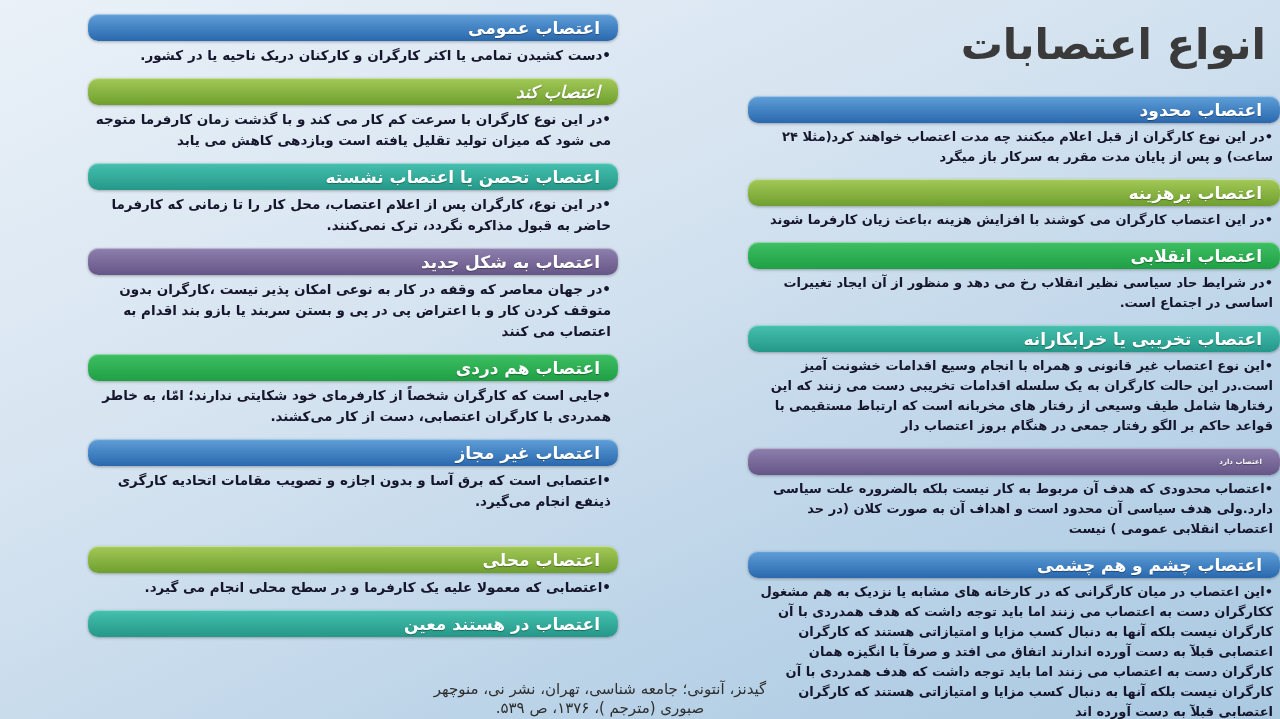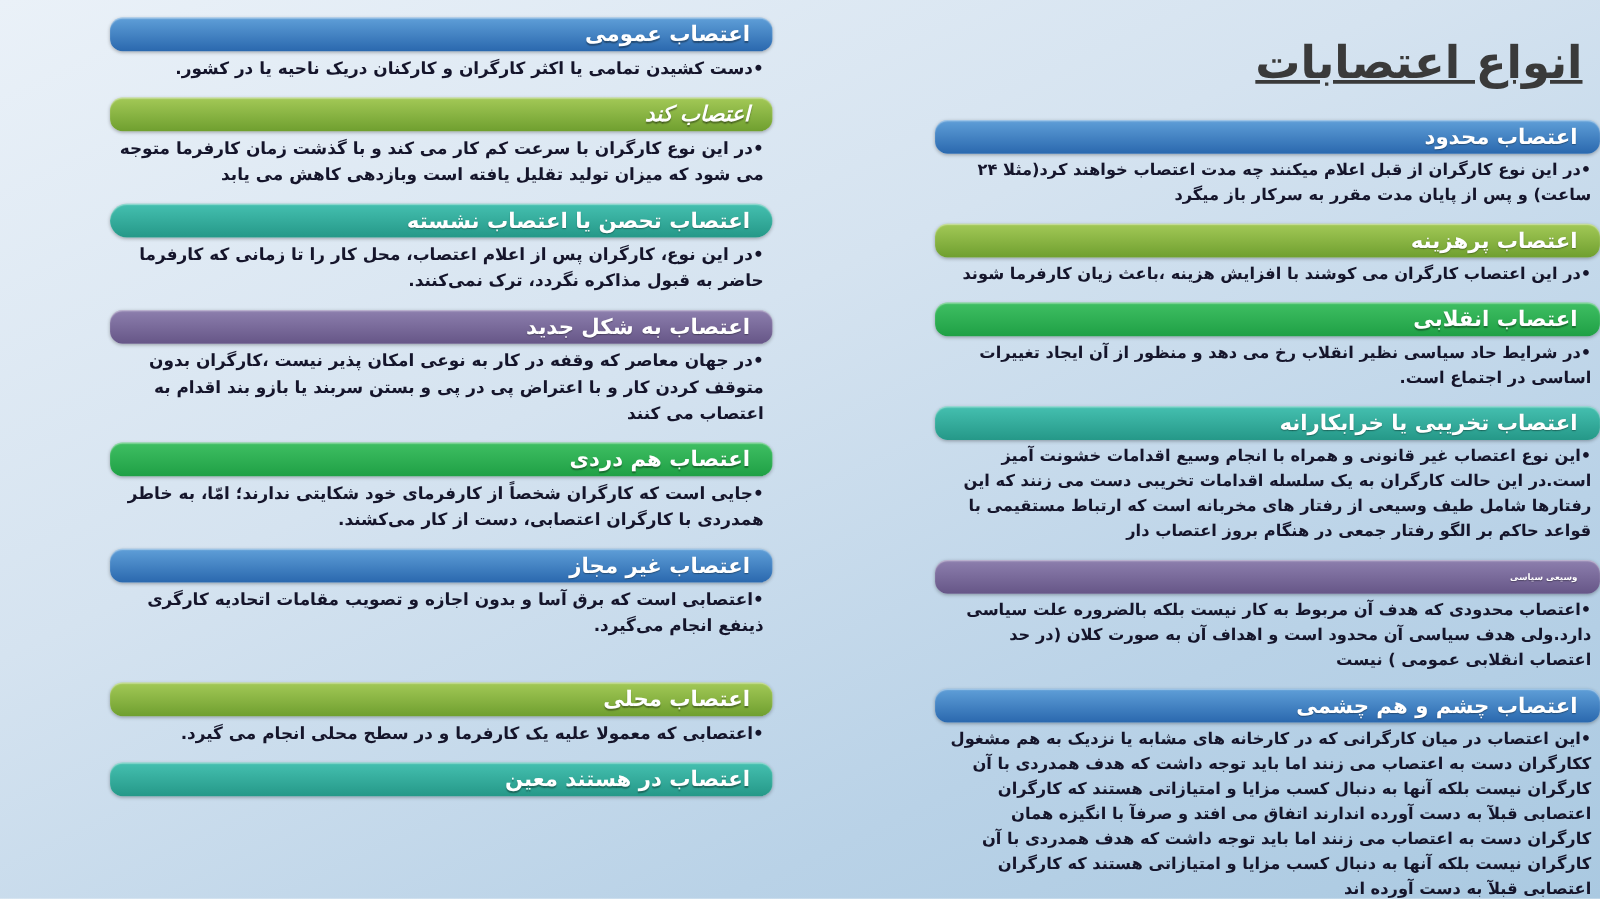--- a/index.html
+++ b/index.html
@@ -5,24 +5,23 @@
   html,body{margin:0;padding:0;}
   .slide{
     position:relative;
     width:1280px;height:719px;
     overflow:hidden;
     direction:rtl;
     font-family:"DejaVu Sans",sans-serif;
     background:linear-gradient(155deg,#eaf1f8 0%,#d5e3f0 40%,#b9d2e7 75%,#aac9e1 100%);
   }
   .page-title{
-    position:absolute;top:30px;right:14px;
-    font-size:36px;font-weight:bold;color:#3a3a3a;
+    position:absolute;top:20px;right:14px;
+    font-size:42px;font-weight:bold;color:#3a3a3a;
     letter-spacing:0;
-    text-decoration:underline;
   }
   .col{position:absolute;display:flex;flex-direction:column;}
   .col-left{left:88px;top:14px;width:530px;}
   .col-right{right:0;top:96px;width:532px;}
   .item{margin-bottom:5px;}
   .bar{
     height:27px;
     border-radius:10px;
     display:flex;align-items:center;
     padding:0 18px 0 12px;
@@ -63,21 +62,21 @@
   </div>
 
   <div class="item">
     <div class="bar" style="background: linear-gradient(rgb(163, 201, 87), rgb(111, 159, 47)); font-style: italic;">
       <span class="bar-label">اعتصاب کند</span>
     </div>
     <div class="desc">•در این نوع کارگران با سرعت کم کار می کند و با گذشت زمان کارفرما متوجه می شود که میزان تولید تقلیل یافته است  وبازدهی کاهش می یابد</div>
   </div>
 
   <div class="item">
-    <div class="bar" style="background: linear-gradient(rgb(69, 192, 176), rgb(37, 152, 136)); border-radius: 20px;">
+    <div class="bar" style="background: linear-gradient(rgb(69, 192, 176), rgb(37, 152, 136));">
       <span class="bar-label">اعتصاب تحصن یا اعتصاب نشسته</span>
     </div>
     <div class="desc">•در این نوع، کارگران پس از اعلام اعتصاب، محل کار را تا زمانی که کارفرما حاضر به قبول مذاکره نگردد، ترک نمی‌کنند.</div>
   </div>
 
   <div class="item">
     <div class="bar" style="background: linear-gradient(rgb(141, 127, 174), rgb(102, 86, 135));">
       <span class="bar-label">اعتصاب به شکل جدید</span>
     </div>
     <div class="desc">•در جهان معاصر که وقفه در کار به نوعی امکان پذیر نیست ،کارگران بدون متوقف کردن کار و با اعتراض پی در پی و بستن سربند یا بازو بند اقدام به  اعتصاب می کنند</div>
@@ -135,26 +134,30 @@
 
   <div class="item">
     <div class="bar" style="background: linear-gradient(rgb(69, 192, 176), rgb(37, 152, 136));">
       <span class="bar-label">اعتصاب تخریبی یا خرابکارانه</span>
     </div>
     <div class="desc">•این نوع اعتصاب غیر قانونی و همراه با انجام وسیع اقدامات خشونت آمیز است.در این حالت کارگران به یک سلسله اقدامات تخریبی دست می زنند که این رفتارها شامل طیف وسیعی از رفتار های مخربانه است که ارتباط مستقیمی با قواعد حاکم بر الگو رفتار جمعی در هنگام بروز اعتصاب دار</div>
   </div>
 
   <div class="item">
     <div class="bar" style="background: linear-gradient(rgb(141, 127, 174), rgb(102, 86, 135));">
-      <span class="bar-label small">وسیعی سیاسی</span>
+      <span class="bar-label small">اعتصاب دارد</span>
     </div>
     <div class="desc">•اعتصاب محدودی که هدف آن مربوط به کار نیست بلکه بالضروره علت سیاسی دارد.ولی هدف سیاسی آن محدود است و اهداف آن به صورت کلان (در حد اعتصاب انقلابی عمومی ) نیست</div>
   </div>
 
   <div class="item">
     <div class="bar" style="background: linear-gradient(rgb(95, 159, 216), rgb(42, 104, 174));">
       <span class="bar-label">اعتصاب چشم و هم چشمی</span>
     </div>
     <div class="desc">•این اعتصاب در میان کارگرانی که در کارخانه های مشابه یا نزدیک به هم مشغول ککارگران دست به اعتصاب می زنند اما باید توجه داشت که هدف همدردی با آن کارگران نیست بلکه آنها به دنبال کسب مزایا و امتیازاتی هستند که کارگران اعتصابی قبلآ به دست آورده اندارند اتفاق می افتد و صرفآ با انگیزه همان کارگران دست به اعتصاب می زنند اما باید توجه داشت که هدف همدردی با آن کارگران نیست بلکه آنها به دنبال کسب مزایا و امتیازاتی هستند که کارگران اعتصابی قبلآ به دست آورده اند</div>
   </div>
 </div>
 
+  <div class="citation">
+    <div>گیدنز، آنتونی؛ جامعه شناسی، تهران، نشر نی، منوچهر</div>
+    <div>صبوری (مترجم )، ۱۳۷۶، ص ۵۳۹.</div>
+  </div>
 </div>
 
 </body></html>

